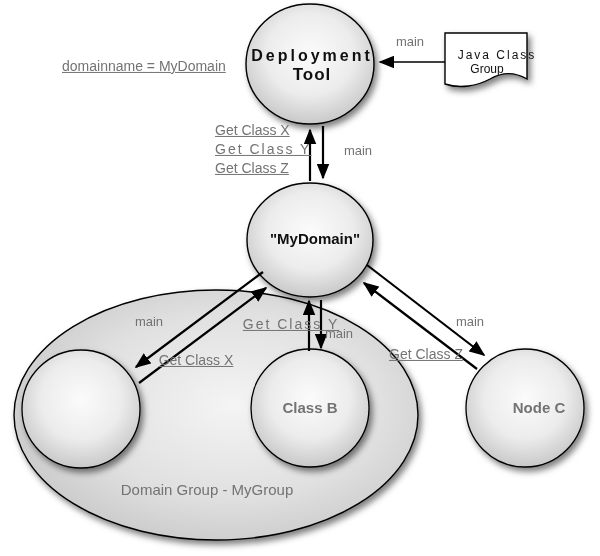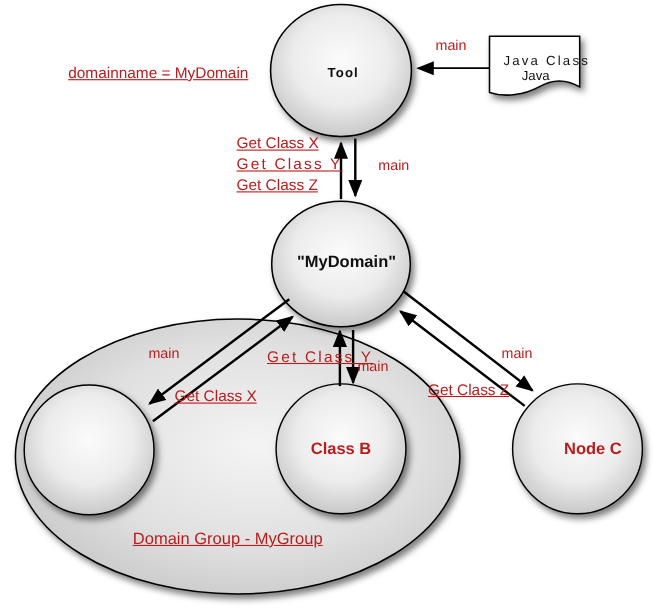--- a/index.html
+++ b/index.html
@@ -2,21 +2,21 @@
 <html><head>
 <meta charset="utf-8">
 <style>
   html,body{margin:0;padding:0;background:#ffffff;}
   #stage{
     position:relative;width:600px;height:556px;background:#ffffff;overflow:hidden;
     font-family:"Liberation Sans",sans-serif;color:#111;
   }
   #diagram-svg{position:absolute;left:0;top:0;}
   .lbl{
-    position:absolute;white-space:nowrap;color:#b91c1c;
+    position:absolute;white-space:nowrap;color:#737373;
     transform:translate(-50%,-50%);line-height:1.15;
   }
   .lbl.left{transform:translateY(-50%);}
   .f13{font-size:13px;}
   .f14{font-size:14px;text-decoration:underline;}
   .f15{font-size:15px;}
   .node-label{position:absolute;transform:translate(-50%,-50%);text-align:center;color:#101010;}
   .node-label .ln{white-space:nowrap;}
   .b{font-weight:bold;}
   .ls1{letter-spacing:1px;}
@@ -73,26 +73,27 @@
     <line x1="309" y1="351" x2="309" y2="301" stroke="#000" stroke-width="2.2" marker-end="url(#arrow)"></line>
     <line x1="321" y1="300" x2="321" y2="348" stroke="#000" stroke-width="2.2" marker-end="url(#arrow)"></line>
 
     <line x1="367" y1="265" x2="484" y2="355" stroke="#000" stroke-width="2.2" marker-end="url(#arrow)"></line>
     <line x1="477" y1="369" x2="364" y2="283" stroke="#000" stroke-width="2.2" marker-end="url(#arrow)"></line>
   </svg>
 
   <div class="lbl left f14" style="left:62px;top:66px;">domainname = MyDomain</div>
 
   <div class="node-label" style="left:312px;top:66px;">
-    <div class="ln b ls1" style="font-size:12px;">Tool</div>
+    <div class="ln b ls3" style="font-size:16px;">Deployment</div>
+    <div class="ln b ls1" style="font-size:17px;">Tool</div>
   </div>
 
   <div class="node-label" style="left:487px;top:62px;">
     <div class="ln ls2" style="font-size:12px;margin-left:20px;">Java Class</div>
-    <div class="ln" style="font-size:12px;">Java</div>
+    <div class="ln" style="font-size:12px;">Group</div>
   </div>
 
   <div class="lbl f13" style="left:410px;top:42px;">main</div>
 
   <div class="lbl left f14" style="left:215px;top:130px;">Get Class X</div>
   <div class="lbl left f14 ls2" style="left:215px;top:149px;">Get Class Y</div>
   <div class="lbl left f14" style="left:215px;top:168px;">Get Class Z</div>
   <div class="lbl f13" style="left:358px;top:151px;">main</div>
 
   <div class="node-label" style="left:315px;top:238px;">
@@ -104,15 +105,15 @@
 
   <div class="lbl f14 ls2" style="left:291px;top:324px;">Get Class Y</div>
   <div class="lbl f13" style="left:339px;top:334px;">main</div>
 
   <div class="lbl f13" style="left:470px;top:322px;">main</div>
   <div class="lbl f14" style="left:426px;top:354px;">Get Class Z</div>
 
   <div class="lbl b f15" style="left:310px;top:408px;">Class B</div>
   <div class="lbl b f15" style="left:525px;top:408px;padding-left:28px;">Node C</div>
 
-  <div class="lbl f15" style="left:207px;top:490px;text-decoration:underline;">Domain Group - MyGroup</div>
+  <div class="lbl f15" style="left:207px;top:490px;">Domain Group - MyGroup</div>
 
 </div>
 
 </body></html>

